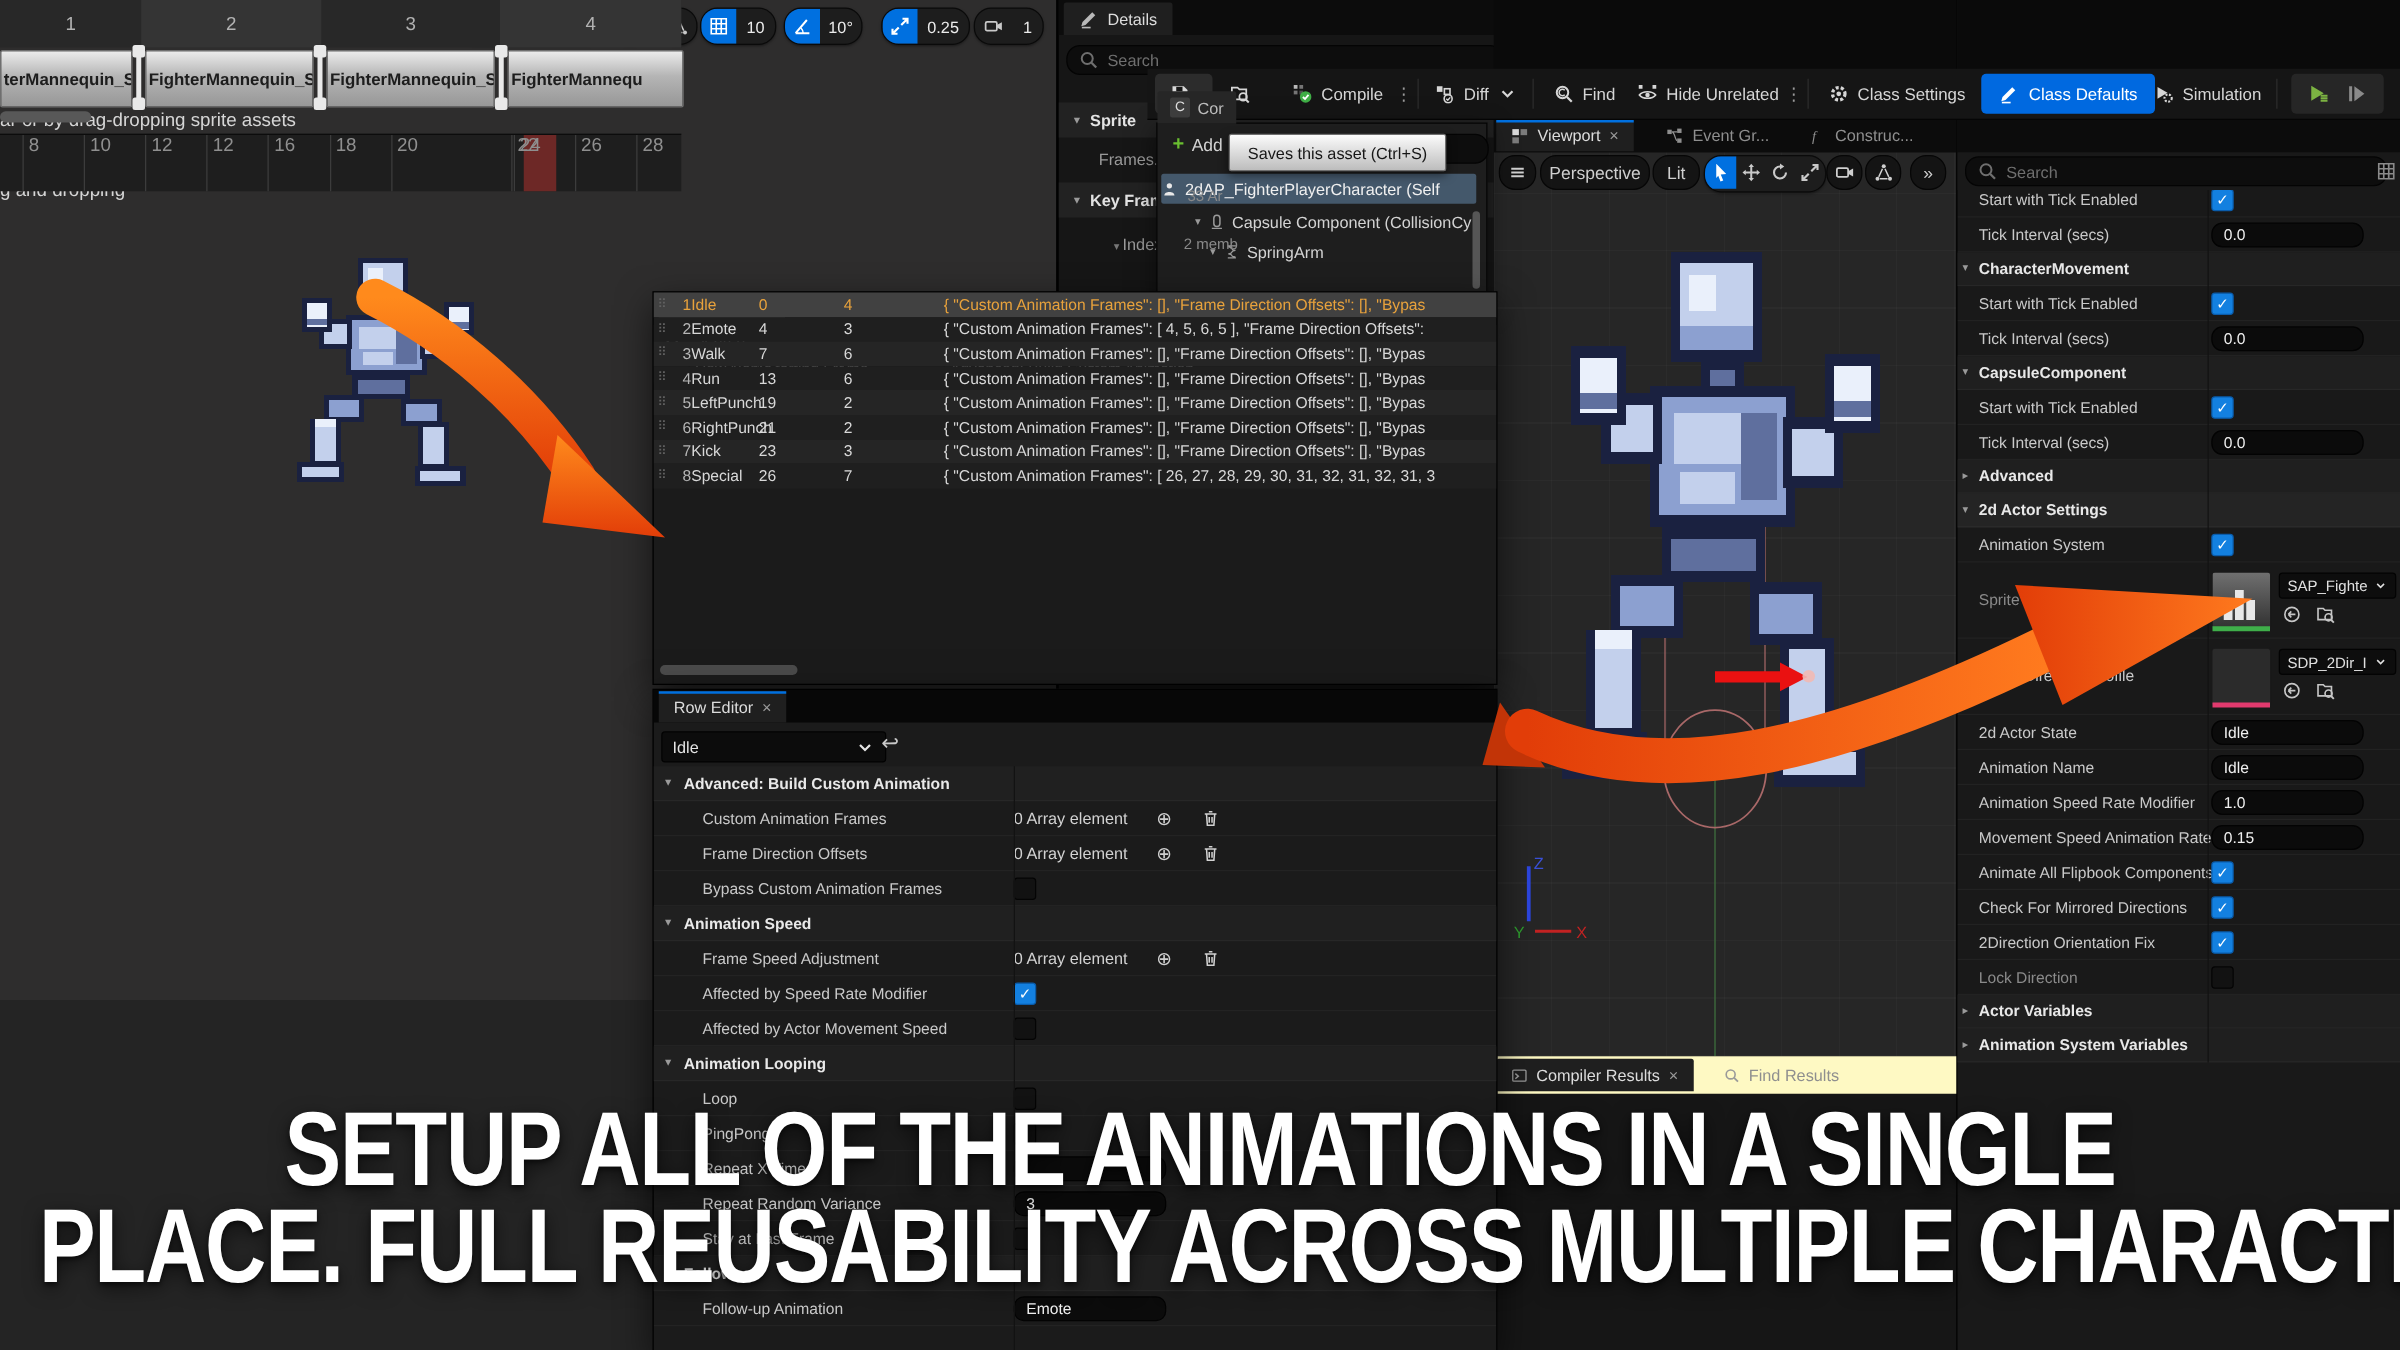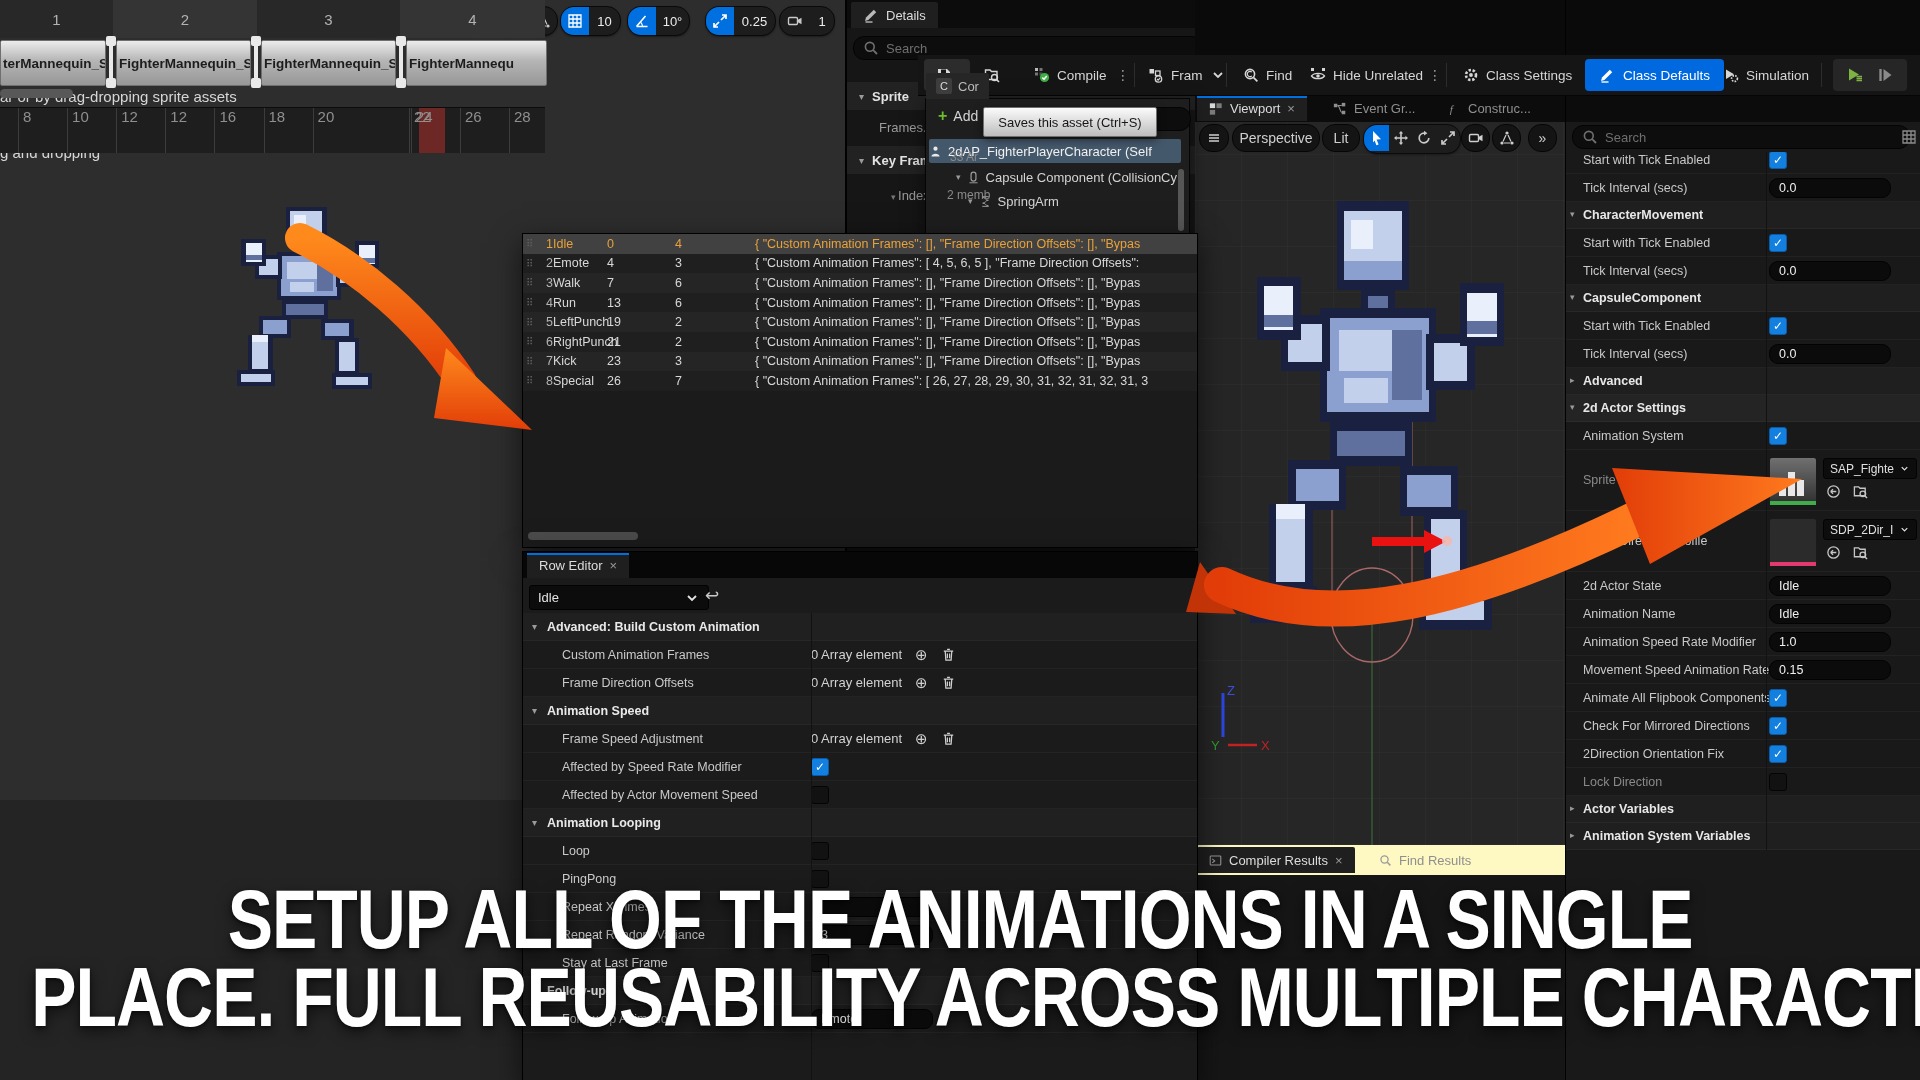--- a/index.html
+++ b/index.html
@@ -103,21 +103,21 @@
   #re-dropdown{position:absolute;left:6px;top:33px;width:162px;height:23px;background:#0c0c0c;border:1px solid #020202;
       border-radius:3px;display:flex;align-items:center;justify-content:space-between;padding:0 8px;color:#e4e4e4;}
   #re-undo{position:absolute;left:182px;top:33px;color:#c9c9c9;font-size:17px;}
   #re-rows{position:absolute;left:0;top:61px;width:100%;}
   .re-row{position:relative;height:27px;border-bottom:1px solid rgba(255,255,255,.035);}
   .re-row .lab{position:absolute;left:39px;top:0;height:27px;display:flex;align-items:center;color:#c9c9c9;
       font-size:12.5px;white-space:nowrap;}
   .re-row.section{background:#202020;}
   .re-row.section .lab{left:24px;color:#e9e9e9;font-weight:bold;}
   .re-row .car{position:absolute;left:9px;top:8px;color:#9a9a9a;font-size:10px;}
-  .re-ctrl{position:absolute;left:288px;top:0;height:27px;display:flex;align-items:center;gap:13px;color:#d2d2d2;}
+  .re-ctrl{position:absolute;left:288px;top:0;height:27px;display:flex;align-items:center;gap:23px;color:#d2d2d2;}
   .fieldbox{height:20px;background:#0b0b0b;border:1px solid #030303;border-radius:8px;display:flex;align-items:center;
       padding:0 9px;color:#efefef;font-size:12.5px;box-sizing:border-box;}
   .cb{width:16px;height:16px;border-radius:3px;background:#121212;border:1px solid #040404;display:flex;
       align-items:center;justify-content:center;}
   .cb.on{background:#1380e0;border-color:#0a5cab;color:#fff;font-size:12px;font-weight:bold;}
   .oplus{font-size:15px;color:#cfcfcf;font-family:"DejaVu Sans",sans-serif;}
   .vline{position:absolute;top:0;width:1px;background:#121212;}
   
   #vp3d{left:1195px;top:0;width:370px;height:1080px;background:#0a0a0a;}
   #vp3d .scene{position:absolute;left:0;top:95px;width:370px;height:750px;background:#262626;
@@ -439,21 +439,21 @@
     <div class="tb-sep" style="left:216px"></div>
     <div class="tb-item" style="left:230px">
       <span class="ic">
           <svg width="16" height="16" viewBox="0 0 16 16">
             <rect x="1.5" y="2" width="4.5" height="4.5" fill="currentColor"></rect>
             <rect x="7.5" y="4" width="4.5" height="4.5" fill="none" stroke="currentColor" stroke-width="1.3"></rect>
             <circle cx="10.5" cy="12" r="3.2" fill="none" stroke="currentColor" stroke-width="1.3"></circle>
             <path d="M9 12 L10.2 13.2 L12.2 10.9" stroke="currentColor" stroke-width="1.2" fill="none"></path>
           </svg>
         </span>
-      <span>Fram</span>
+      <span>Diff</span>
       <span class="ic">
           <svg width="16" height="16" viewBox="0 0 16 16">
             <path d="M4 6 L8 10 L12 6" fill="none" stroke="currentColor" stroke-width="1.8"></path>
           </svg>
         </span>
     </div>
     <div class="tb-sep" style="left:308px"></div>
     <div class="tb-item" style="left:325px">
       <span class="ic">
           <svg width="16" height="16" viewBox="0 0 16 16">
@@ -707,20 +707,26 @@
         <div class="re-row">
           <div class="lab">Frame Direction Offsets</div>
           <div class="re-ctrl">
             <span>0 Array element</span>
             <span class="oplus">⊕</span>
             <span class="ic">
               <svg width="15" height="15" viewBox="0 0 16 16">
                 <path d="M3 4.5 H13 M6.5 2.5 H9.5 M4.5 4.5 L5.2 14 H10.8 L11.5 4.5 M6.8 7 V12 M9.2 7 V12" fill="none" stroke="currentColor" stroke-width="1.3"></path>
               </svg>
             </span>
+          </div>
+        </div>
+        <div class="re-row">
+          <div class="lab">Bypass Custom Animation Frames</div>
+          <div class="re-ctrl">
+            <div class="cb"></div>
           </div>
         </div>
         <div class="re-row section">
           <span class="car">▾</span>
           <div class="lab">Animation Speed</div>
         </div>
         <div class="re-row">
           <div class="lab">Frame Speed Adjustment</div>
           <div class="re-ctrl">
             <span>0 Array element</span>

